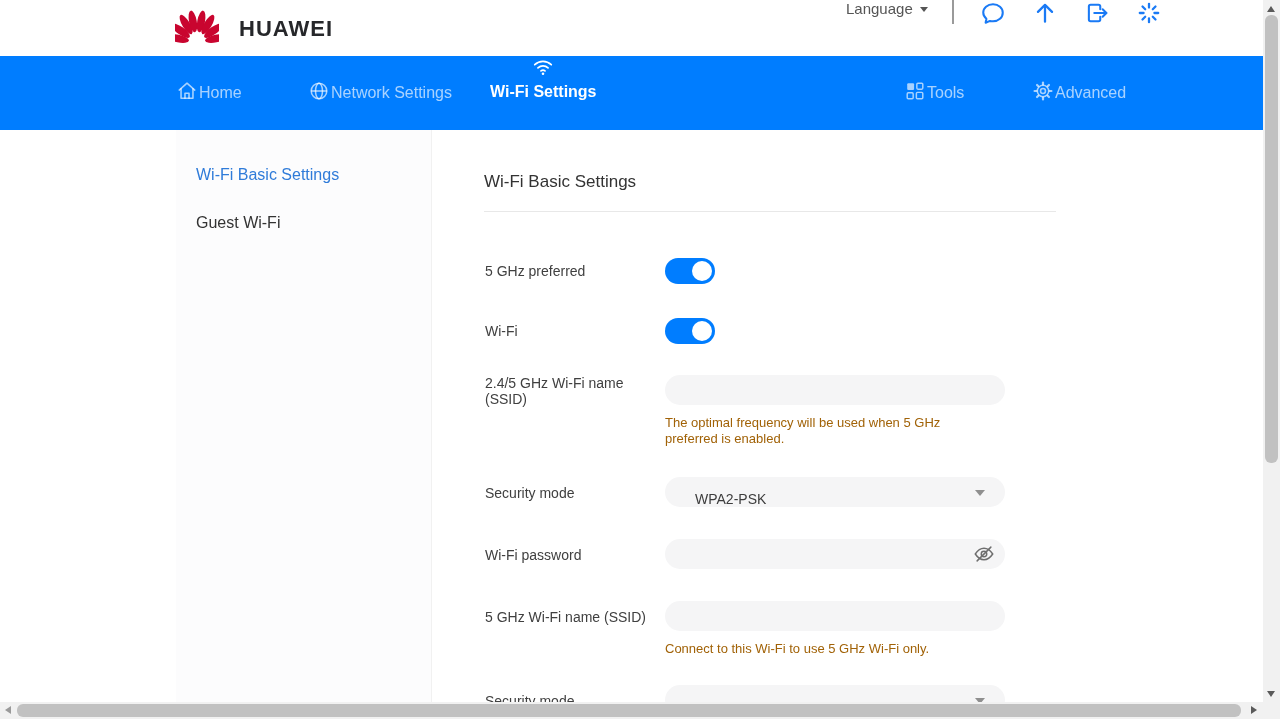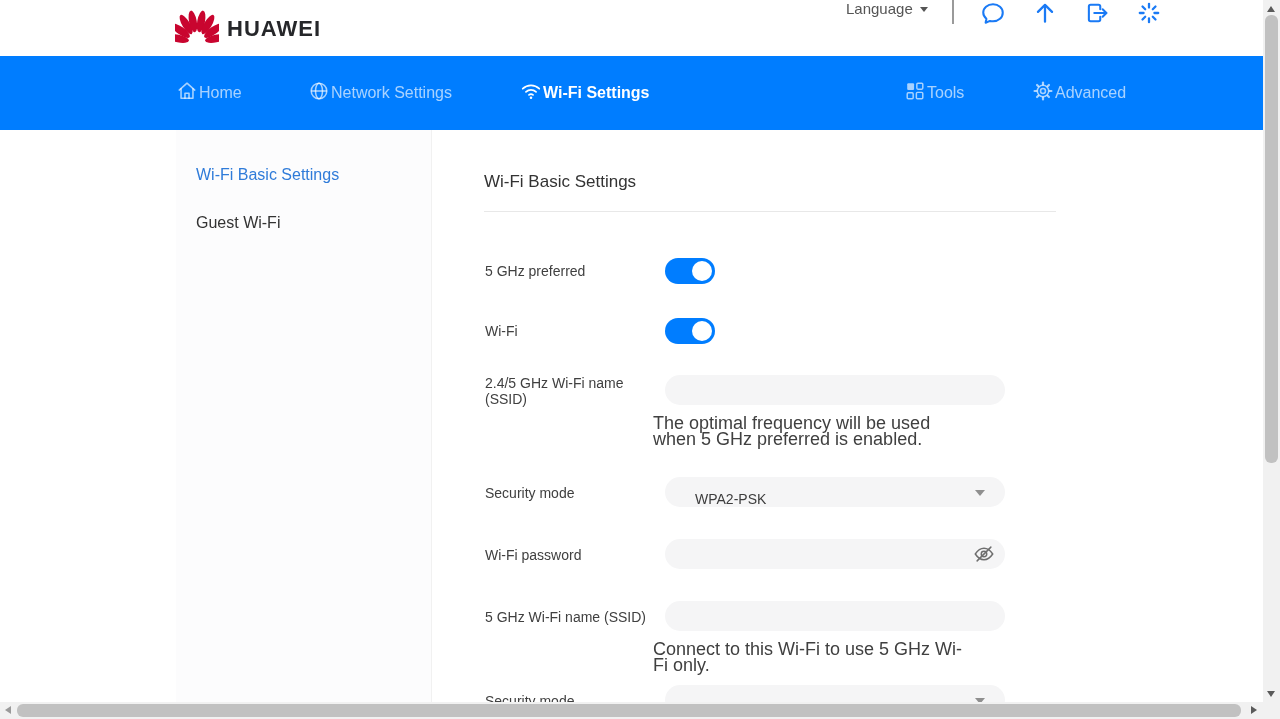--- a/index.html
+++ b/index.html
@@ -3,21 +3,21 @@
 <meta charset="utf-8">
 <style>
   * { box-sizing: border-box; margin: 0; padding: 0; }
   html,body { width:1280px; height:719px; overflow:hidden; }
   body {
     font-family:"Liberation Sans", sans-serif;
     background:#ffffff; position:relative; color:#404040;
   }
   
   .header { position:absolute; left:0; top:0; width:1263px; height:56px; background:#fff; }
-  .brand { position:absolute; left:175px; top:9px; display:flex; align-items:center; gap:8px; }
+  .brand { position:absolute; left:175px; top:9px; display:flex; align-items:center; gap:20px; }
   .brand-name { font-size:22px; font-weight:700; letter-spacing:1px; color:#26272a; }
   .header-right { position:absolute; left:846px; top:0; height:56px; display:flex; align-items:flex-start; }
   .lang { display:flex; align-items:center; gap:7px; font-size:15px; color:#555; cursor:pointer; }
   .caret-down { width:0; height:0; border-left:4px solid transparent; border-right:4px solid transparent; border-top:5px solid #555; margin-top:2px; }
   .hdr-divider { width:2px; height:24px; background:#9a9a9a; margin:0 14px 0 24px; }
   .hdr-icon { width:26px; height:26px; margin-left:26px; color:#1a7af5; cursor:pointer; display:flex; align-items:center; justify-content:center; }
   .hdr-icon svg { width:26px; height:26px; }
 
   
   .navbar { position:absolute; left:0; top:56px; width:1263px; height:74px; background:#007dff; }
@@ -46,21 +46,21 @@
   .pill-input { height:30px; border-radius:15px; background:#f5f5f6; border:none; outline:none;
                 width:340px; padding:0 40px 0 20px; font-family:"Liberation Sans",sans-serif; font-size:14px; color:#333; }
   .pill-wrap { position:relative; width:340px; height:30px; }
   .pill-select { height:30px; border-radius:15px; background:#f5f5f6; display:flex; align-items:flex-end;
                  padding-left:30px; font-size:14px; color:#3d3d3d; cursor:pointer; position:relative; }
   .select-caret { position:absolute; right:20px; top:13px; width:0; height:0;
                   border-left:5px solid transparent; border-right:5px solid transparent; border-top:6px solid #8f8f8f; }
   .eye-btn { position:absolute; right:10px; top:4px; width:22px; height:22px; color:#6e6e6e; cursor:pointer; }
   .eye-btn svg { width:22px; height:22px; }
 
-  .help-text { position:absolute; left:221px; width:312px; font-size:18px; line-height:16px; color:#404040; }
+  .help-text { position:absolute; left:233px; width:312px; font-size:13px; line-height:16px; color:#a16207; }
 
   
   .vscroll { position:absolute; right:0; top:0; width:17px; height:719px; background:#f1f1f1; z-index:60; }
   .vthumb { position:absolute; left:2px; top:15px; width:13px; height:448px; background:#c1c1c1; border-radius:6px; cursor:pointer; }
   .v-up { position:absolute; left:4px; top:6px; width:0; height:0; border-left:4.5px solid transparent; border-right:4.5px solid transparent; border-bottom:6px solid #5a5a5a; }
   .v-down { position:absolute; left:4px; top:691px; width:0; height:0; border-left:4.5px solid transparent; border-right:4.5px solid transparent; border-top:6px solid #5a5a5a; }
   .hscroll { position:absolute; left:0; top:702px; width:1263px; height:17px; background:#f1f1f1; z-index:55; }
   .hthumb { position:absolute; left:17px; top:2px; width:1224px; height:13px; background:#c1c1c1; border-radius:6px; cursor:pointer; }
   .h-left { position:absolute; left:5px; top:4px; width:0; height:0; border-top:4.5px solid transparent; border-bottom:4.5px solid transparent; border-right:6px solid #9a9a9a; }
   .h-right { position:absolute; right:6px; top:4px; width:0; height:0; border-top:4.5px solid transparent; border-bottom:4.5px solid transparent; border-left:6px solid #5a5a5a; }
@@ -142,21 +142,21 @@
   <div class="nav-item" style="left:308px;">
     <span>
       <svg viewBox="0 0 24 24" fill="none" stroke="currentColor" stroke-width="1.7">
         <circle cx="12" cy="12" r="8.5"></circle>
           <ellipse cx="12" cy="12" rx="3.8" ry="8.5"></ellipse>
           <path d="M3.5 12h17"></path>
       </svg>
     </span>
     <span>Network Settings</span>
   </div>
-  <div class="nav-item active" style="left:520px;">
+  <div class="nav-item active" style="left:490px;flex-direction:column;">
     <span>
       <svg viewBox="0 0 24 24" fill="none" stroke="currentColor" stroke-width="1.9" stroke-linecap="round">
         <path d="M3 9.5a13 13 0 0 1 18 0"></path>
           <path d="M6.5 13a8.2 8.2 0 0 1 11 0"></path>
           <path d="M9.8 16.2a3.6 3.6 0 0 1 4.4 0"></path>
         <circle cx="12" cy="19.3" r="1.4" fill="currentColor" stroke="none"></circle>
       </svg>
     </span>
     <span>Wi-Fi Settings</span>
   </div>

